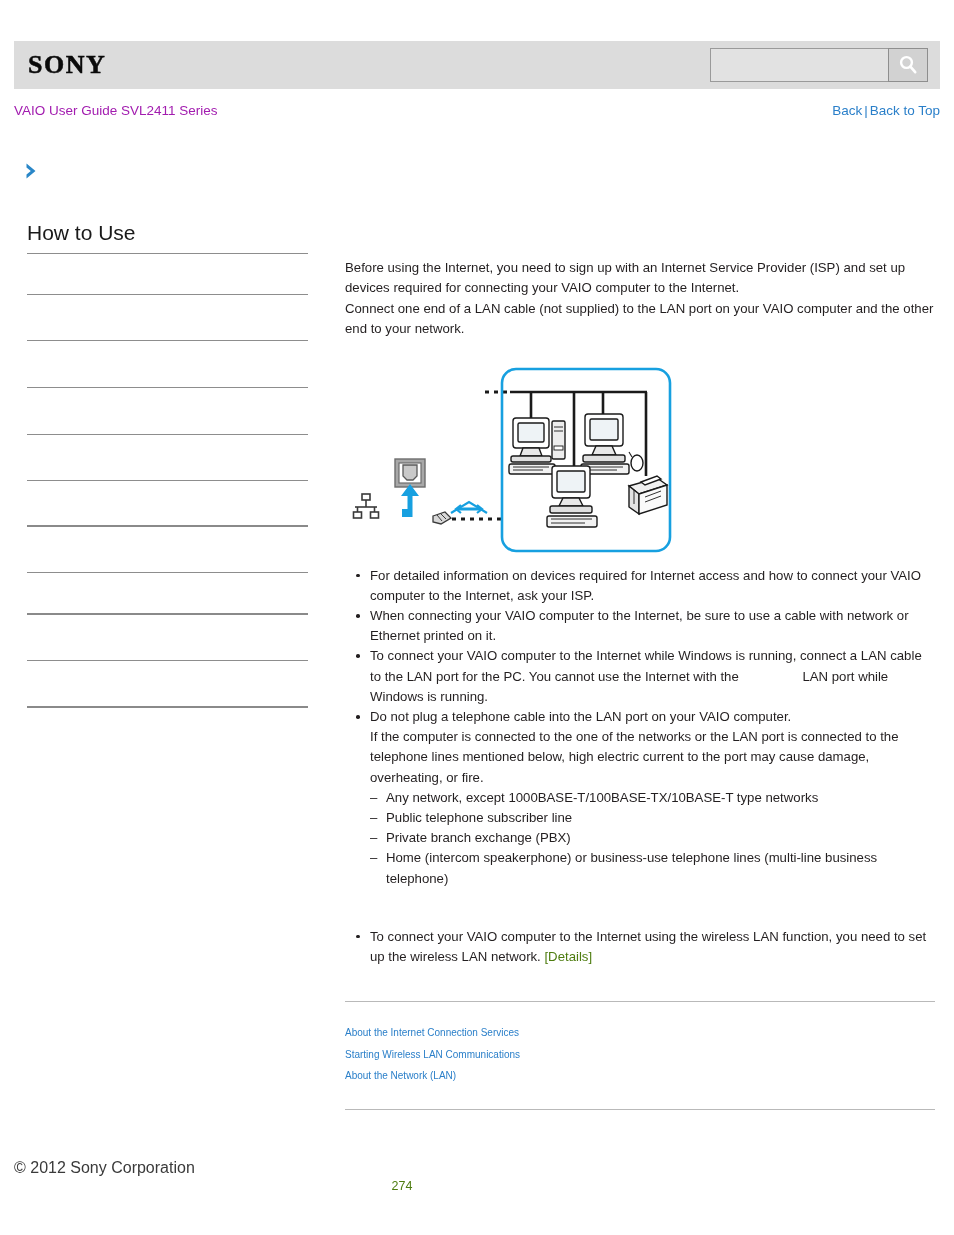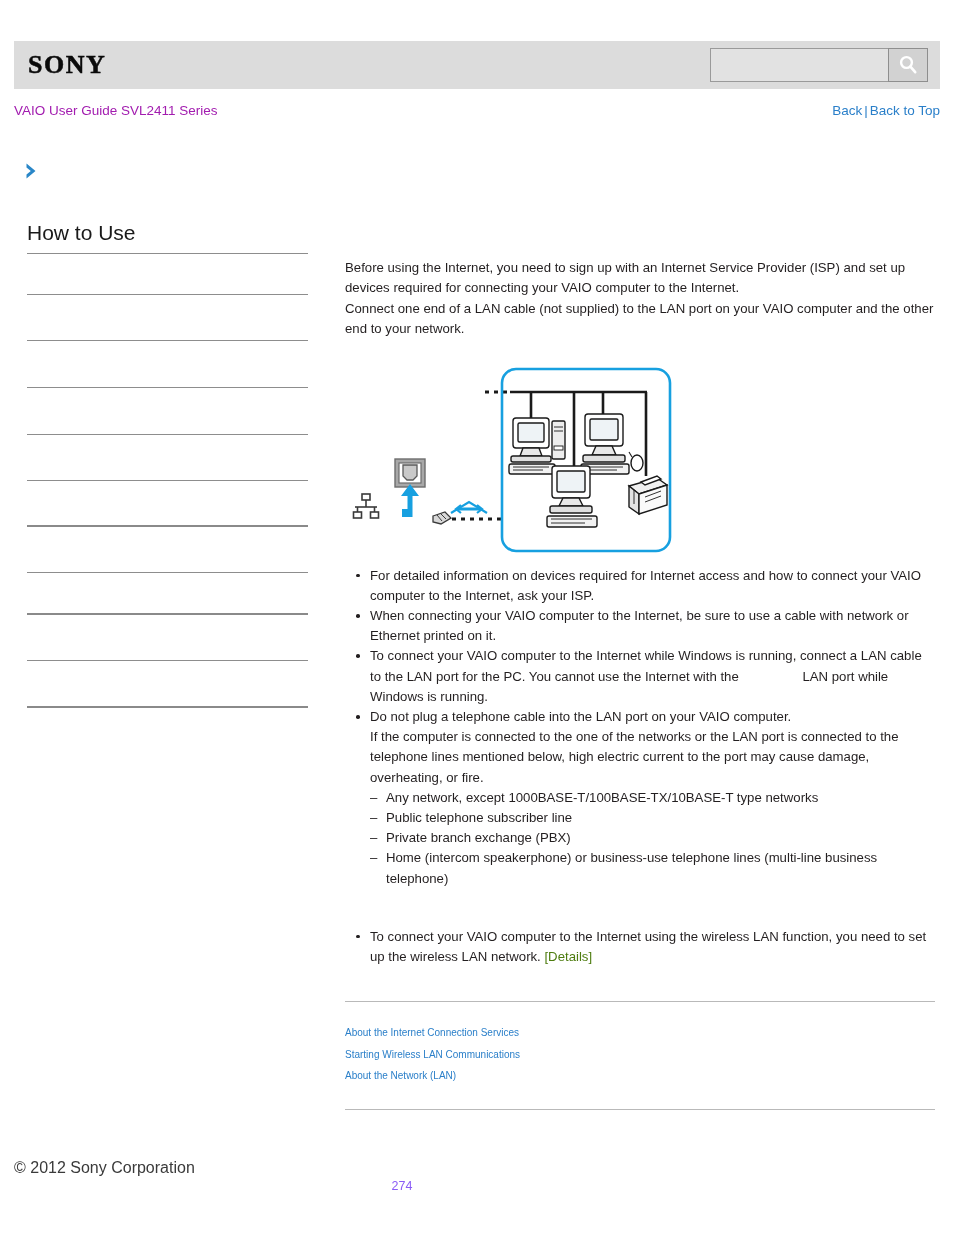--- a/index.html
+++ b/index.html
@@ -258,21 +258,21 @@
     color: #3a3a3a;
     line-height: 16px;
   }
   .page-number {
     position: absolute;
     left: 0;
     top: 1178px;
     width: 804px;
     text-align: center;
     font-size: 12.5px;
-    color: #8b5cf6;
+    color: #4d7c0f;
     line-height: 16px;
   }
 </style>
 </head>
 <body>
 
 <div class="header-bar">
   <div class="sony-logo">SONY</div>
   <div class="search-wrap">
     <input class="search-input" type="text" value="" placeholder="" style="">

